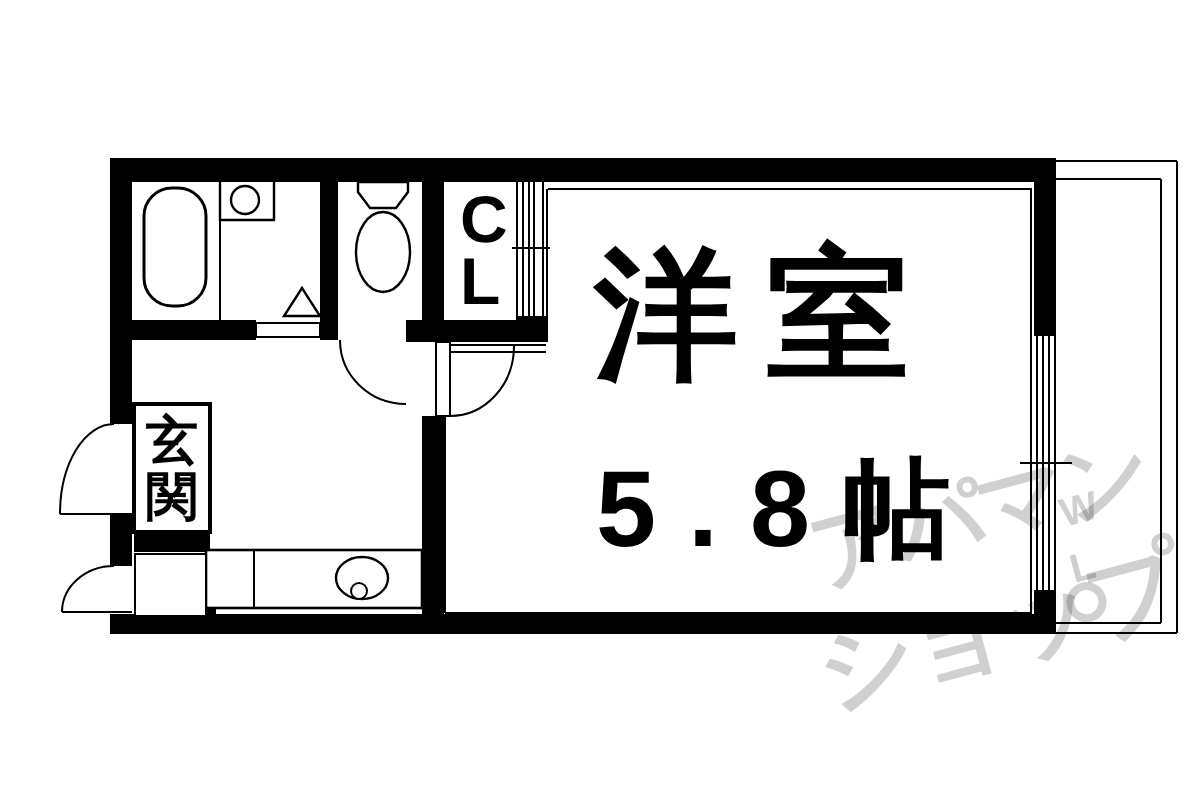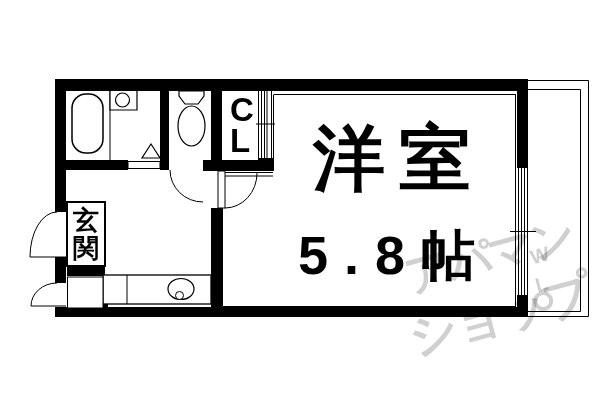--- a/index.html
+++ b/index.html
@@ -2,21 +2,21 @@
 <html><head>
 <meta charset="utf-8">
 <style>
   html,body{margin:0;padding:0;background:#ffffff;}
   #stage{
     position:relative;width:600px;height:400px;background:#ffffff;overflow:hidden;
     font-family:"Liberation Sans","DejaVu Sans",sans-serif;
   }
   #plan-svg{position:absolute;left:0;top:0;}
   .txt{position:absolute;color:#000;white-space:nowrap;}
-  .room-title{font-size:72px;font-weight:700;letter-spacing:14px;line-height:1;margin-left:16px;}
+  .room-title{font-size:72px;font-weight:700;letter-spacing:14px;line-height:1;}
   .room-size{font-size:54px;font-weight:700;letter-spacing:16px;line-height:1;}
   .cl-label{font-size:33px;font-weight:700;line-height:0.93;display:flex;flex-direction:column;align-items:flex-start;}
   .genkan-label{
     font-size:26px;font-weight:600;line-height:1.08;
     display:flex;flex-direction:column;align-items:center;justify-content:center;
     width:38px;height:64px;
   }
   .watermark{position:absolute;color:#d0d0d0;font-weight:700;mix-blend-mode:multiply;transform-origin:left top;}
   .wm-row{font-size:45px;letter-spacing:-3px;line-height:1;}
   .wm-small{font-size:20px;line-height:1;}

